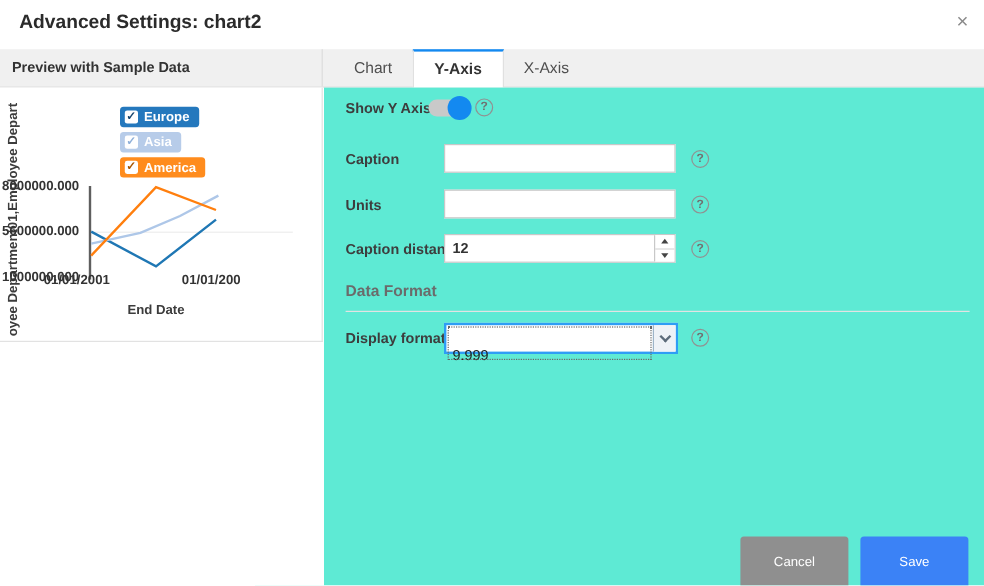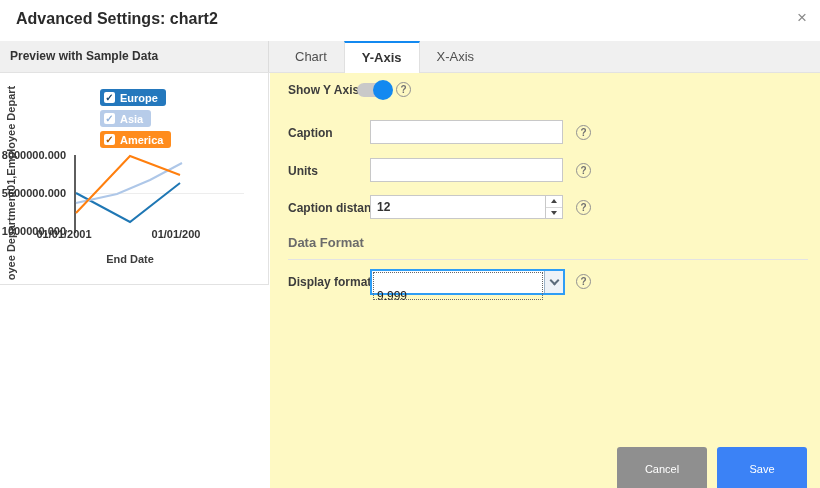--- a/index.html
+++ b/index.html
@@ -25,21 +25,21 @@
   .pill { display:flex; align-items:center; gap:5px; height:17px; padding:0 8px 0 4px; border-radius:3px; color:#fff; font-size:11px; font-weight:bold; cursor:pointer; }
   .pill .cbox { width:11px; height:11px; background:#fff; border-radius:2px; font-size:10px; line-height:11px; text-align:center; font-weight:bold; }
   .yticks span { position:absolute; left:0; width:66px; text-align:right; font-size:11px; font-weight:bold; color:#333; }
   .axis-line { position:absolute; left:74px; top:82px; width:2px; height:78px; background:#5e5e5e; }
   .gridline { position:absolute; left:76px; top:120px; width:168px; height:1px; background:#ededed; }
   svg.plot { position:absolute; left:0; top:0; }
   .xticks span { position:absolute; top:155px; font-size:11px; font-weight:bold; color:#333; text-align:center; }
   .x-title { position:absolute; left:70px; top:180px; width:120px; text-align:center; font-size:11px; font-weight:bold; color:#3c3c3c; }
 
   
-  .form-panel { position:absolute; left:270px; top:73px; right:0; bottom:0; background:#fef9c3; }
+  .form-panel { position:absolute; left:270px; top:73px; right:0; bottom:0; background:#5eead4; }
   .flabel { position:absolute; font-size:12px; font-weight:bold; color:#3d3d3d; }
   #lbl-show { left:18px; top:10px; }
   #lbl-caption { left:18px; top:53px; }
   #lbl-units { left:18px; top:91px; }
   #lbl-capdist { left:18px; top:128px; }
   #lbl-dispfmt { left:18px; top:202px; }
 
   .toggle { position:absolute; left:87px; top:10px; width:34px; height:14px; background:#c9c9c9; border-radius:7px; cursor:pointer; }
   .toggle .knob { position:absolute; right:-2px; top:-3px; width:20px; height:20px; border-radius:50%; background:#1389f0; }
 

